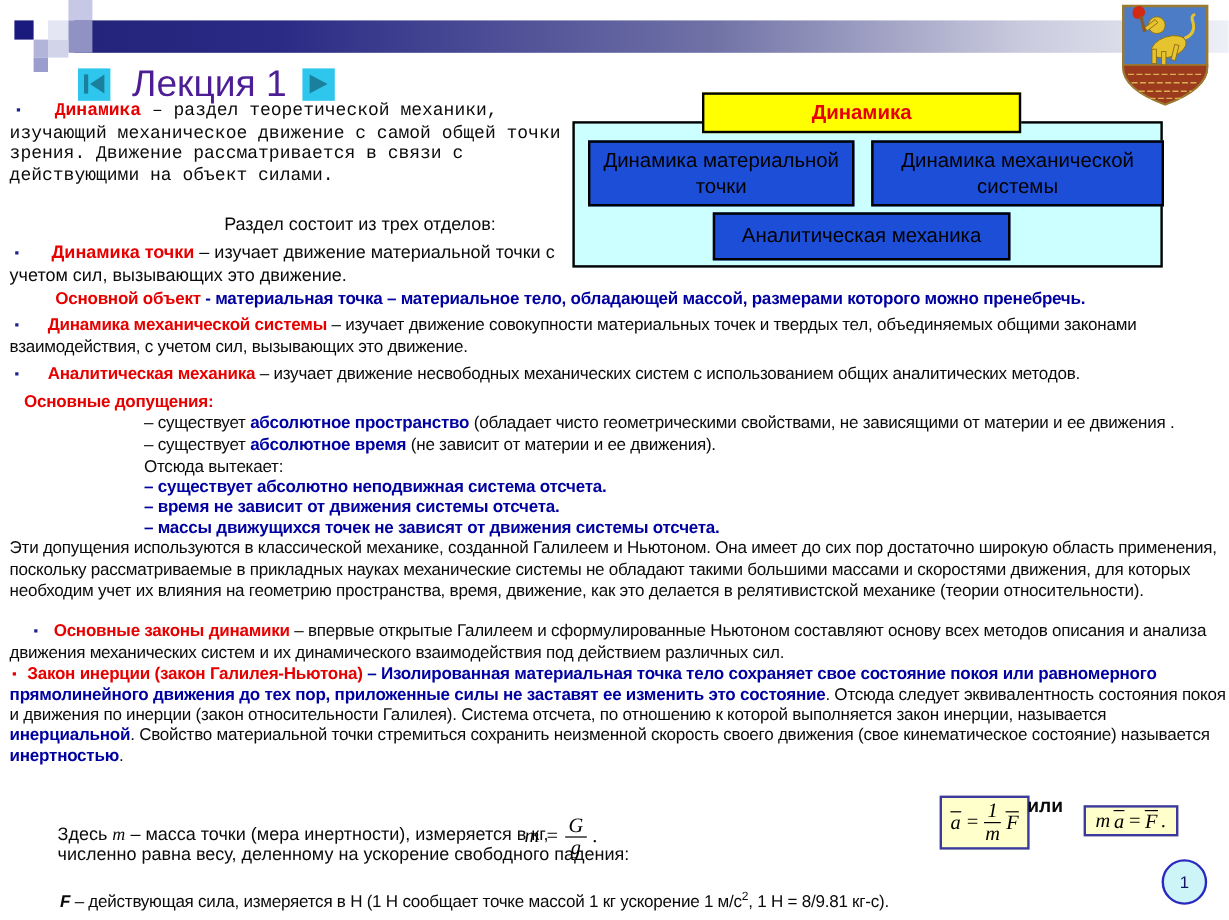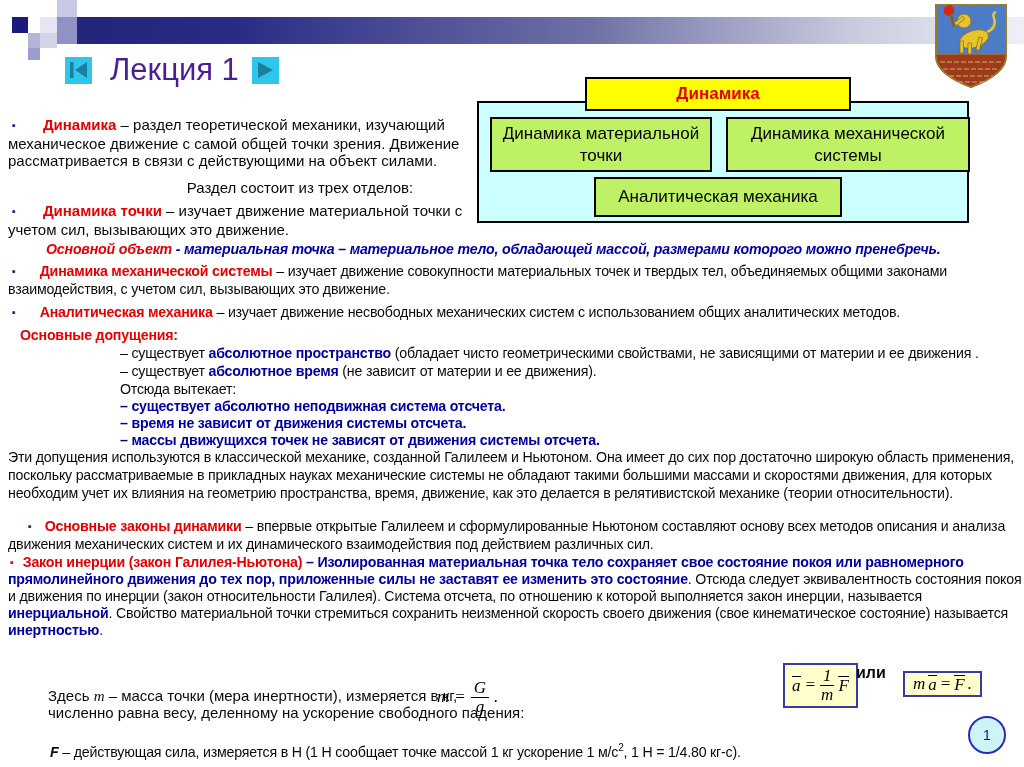--- a/index.html
+++ b/index.html
@@ -27,43 +27,43 @@
 
   
   #crest{position:absolute;left:932px;top:2px;}
 
   
   #diagram-bg{position:absolute;left:477px;top:101px;width:492px;height:122px;
               background:#ccffff;border:2px solid #000;box-sizing:border-box;}
   #diagram-root{position:absolute;left:585px;top:77px;width:266px;height:34px;background:#ffff00;
     border:2px solid #000;box-sizing:border-box;display:flex;align-items:center;justify-content:center;
     font-size:17px;font-weight:bold;color:#e60000;}
-  .diag-child{position:absolute;background:#bef264;border:2px solid #000;box-sizing:border-box;
+  .diag-child{position:absolute;background:#1d4ed8;border:2px solid #000;box-sizing:border-box;
     display:flex;align-items:center;justify-content:center;text-align:center;
     font-size:17px;color:#000;line-height:1.25;}
   #diag-c1{left:490px;top:117px;width:222px;height:55px;}
   #diag-c2{left:726px;top:117px;width:244px;height:55px;}
   #diag-c3{left:594px;top:177px;width:248px;height:40px;}
 
   
   .par{position:absolute;margin:0;}
   .t15{font-size:15px;line-height:17.5px;}
   .tc {font-size:14.2px;line-height:18px;letter-spacing:-0.2px;}
   .bullet{font-size:11px;vertical-align:1px;}
   .bnavy{color:#1f1f8f;} .bred{color:#e60000;}
   .sr{color:#e60000;font-weight:bold;}
   .sb{color:#0000a0;font-weight:bold;}
   .sm{font-family:"Liberation Serif",serif;font-style:italic;}
   .sf{font-weight:bold;font-style:italic;}
   .ssup{vertical-align:super;font-size:10px;}
 
-  .p1{left:8px;top:116px;width:468px;}   .p1 .bullet{margin-left:4px;margin-right:27px;}
+  .p1{left:8px;top:84px;width:468px;font-family:Liberation Mono, monospace;}   .p1 .bullet{margin-left:4px;margin-right:27px;}
   .p2{left:80px;top:179px;width:440px;text-align:center;}
   .p3{left:8px;top:202px;width:478px;}   .p3 .bullet{margin-left:4px;margin-right:27px;}
-  .p4{left:46px;top:240px;width:960px;font-style:italic;}
+  .p4{left:46px;top:240px;width:960px;}
   .p5{left:8px;top:262px;width:1012px;}  .p5 .bullet{margin-left:4px;margin-right:24px;}
   .p6{left:8px;top:303px;width:1012px;}  .p6 .bullet{margin-left:4px;margin-right:24px;}
   .p7{left:20px;top:326px;}
   .p8{left:120px;top:344px;width:900px;}
   .p9{left:120px;top:362px;}
   .p10{left:120px;top:380px;}
   .p11{left:120px;top:397px;}
   .p12{left:120px;top:414px;}
   .p13{left:120px;top:431px;}
   .p14{left:8px;top:448px;width:1008px;}
@@ -152,21 +152,21 @@
   <p class="par tc  p8"><span class="sk">– существует </span><span class="sb">абсолютное пространство</span><span class="sk"> (обладает чисто геометрическими свойствами, не зависящими от материи и ее движения .</span></p>
   <p class="par tc  p10"><span class="sk">Отсюда вытекает:</span></p>
   <p class="par tc  p11"><span class="sb">– существует абсолютно неподвижная система отсчета.</span></p>
   <p class="par tc  p12"><span class="sb">– время не зависит от движения системы отсчета.</span></p>
   <p class="par tc  p13"><span class="sb">– массы движущихся точек не зависят от движения системы отсчета.</span></p>
   <p class="par tc  p14"><span class="sk">Эти допущения используются в классической механике, созданной Галилеем и Ньютоном. Она имеет до сих пор достаточно широкую область применения, поскольку рассматриваемые в прикладных науках механические системы не обладают такими большими массами и скоростями движения, для которых необходим учет их влияния на геометрию пространства, время, движение, как это делается в релятивистской механике (теории относительности).</span></p>
   <p class="par tc  p15"><span class="bullet bnavy">▪</span><span class="sr">Основные законы динамики</span><span class="sk"> – впервые открытые Галилеем и сформулированные Ньютоном составляют основу всех методов описания и анализа движения механических систем и их динамического взаимодействия под действием различных сил.</span></p>
   <p class="par tc  p16"><span class="bullet bred">▪</span><span class="sr">Закон инерции (закон Галилея-Ньютона)</span><span class="sb"> – Изолированная материальная точка тело сохраняет свое состояние покоя или равномерного прямолинейного движения до тех пор, приложенные силы не заставят ее изменить это состояние</span><span class="sk">. Отсюда следует эквивалентность состояния покоя и движения по инерции (закон относительности Галилея). Система отсчета, по отношению к которой выполняется закон инерции, называется </span><span class="sb">инерциальной</span><span class="sk">. Свойство материальной точки стремиться сохранить неизменной скорость своего движения (свое кинематическое состояние) называется </span><span class="sb">инертностью</span><span class="sk">.</span></p>
   <p class="par t15 p18"><span class="sk">Здесь </span><span class="sm">m</span><span class="sk"> – масса точки (мера инертности), измеряется в кг,</span></p>
   <p class="par t15 p19"><span class="sk">численно равна  весу, деленному на ускорение свободного падения:</span></p>
-  <p class="par tc  p20"><span class="sf">F</span><span class="sk"> – действующая сила, измеряется в Н (1 Н сообщает точке массой 1 кг ускорение 1 м/с</span><span class="ssup">2</span><span class="sk">, 1 Н = 1/4.80 кг-с).</span></p>
+  <p class="par tc  p20"><span class="sf">F</span><span class="sk"> – действующая сила, измеряется в Н (1 Н сообщает точке массой 1 кг ускорение 1 м/с</span><span class="ssup">2</span><span class="sk">, 1 Н = 8/9.81 кг-с).</span></p>
 
   <div id="fbox-full" class="serifmath">
     <span class="ovl">a</span>
     <span>=</span>
     <span class="frac">
       <span class="fnum">1</span>
       <span>m</span>
     </span>
     <span class="ovl">F</span>
   </div>

